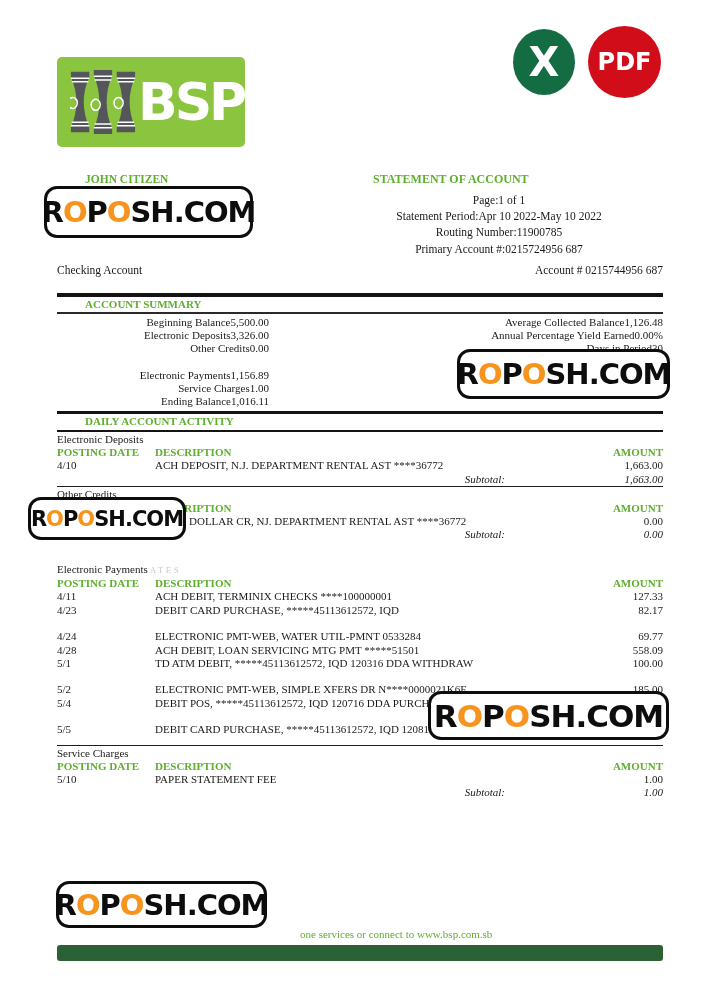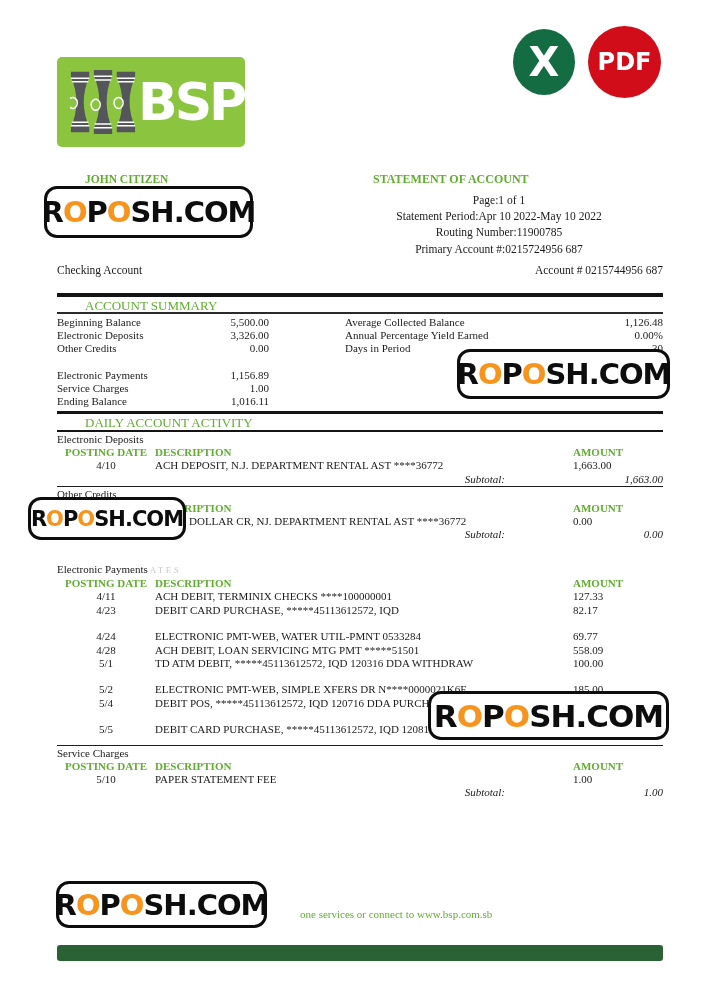--- a/index.html
+++ b/index.html
@@ -26,46 +26,46 @@
   #stmt-title{font-weight:bold;font-size:12px;margin-bottom:5px;}
   .hrow{display:flex;justify-content:center;line-height:16.2px;}
   #checking-row{position:absolute;left:57px;top:264px;width:606px;display:flex;
         justify-content:space-between;font-size:11.5px;}
 
   
   #tables{position:absolute;left:57px;top:293px;width:606px;font-size:11px;}
   .rule-thick{height:3.5px;background:#141414;}
   .rule-med{height:2.2px;background:#141414;}
   .rule-thin{height:1.5px;background:#2a2a2a;}
-  .band-head{font-weight:normal;font-size:13px;height:13.5px;padding:1px 0;}
+  .band-head{font-weight:bold;font-size:11px;height:13.5px;padding:1px 0;}
   #summary-cols{display:flex;padding:2px 0 2px 0;}
   #sum-left{width:212px;}
   #sum-spacer{width:76px;}
   #sum-right{flex:1;}
-  .srow{display:flex;justify-content:space-between;line-height:13.3px;min-height:13.3px;}
+  .srow{display:flex;justify-content:flex-end;line-height:13.3px;min-height:13.3px;}
 
   .sect{padding-top:1px;}
   .sect.ruled{border-top:1.5px solid #1d1d1d;}
   .sect.gap-lg{margin-bottom:20px;}
   .sect.gap-sm{margin-bottom:8px;}
   .sect-title{line-height:13.3px;}
   .faint{color:#c9c9c9;font-size:9px;letter-spacing:2.5px;margin-left:2px;}
   .trow{display:flex;line-height:13.3px;}
   .thead{color:#5fae2f;font-weight:bold;}
-  .c-date{width:98px;text-align:center;}
+  .c-date{width:98px;}
   .c-desc{flex:1;}
   .c-desc.indent{padding-left:34px;}
-  .c-amt{width:90px;}
+  .c-amt{width:90px;text-align:right;}
   .rowgap{height:13.3px;}
   .sub{line-height:13.6px;font-style:italic;}
   .sub-fill{flex:1;}
   .sub-amt{width:158px;text-align:right;}
 
   
-  #footer-note{position:absolute;left:272px;top:908px;font-size:11px;}
+  #footer-note{position:absolute;left:272px;top:928px;font-size:11px;}
   #bottom-bar{position:absolute;left:57px;top:945px;width:606px;height:16px;
         background:#2a6135;border-radius:3px;}
 
   
   .wm{position:absolute;background:#fff;border:3px solid #0d0d0d;border-radius:13px;
         display:flex;align-items:center;justify-content:center;white-space:nowrap;
         font-family:"DejaVu Sans",sans-serif;font-weight:800;color:#0d0d0d;
         letter-spacing:-1px;z-index:5;}
   .wm .o{color:#f7941d;}
   #wm1{left:44px;top:186px;width:203px;height:46px;font-size:29px;}

